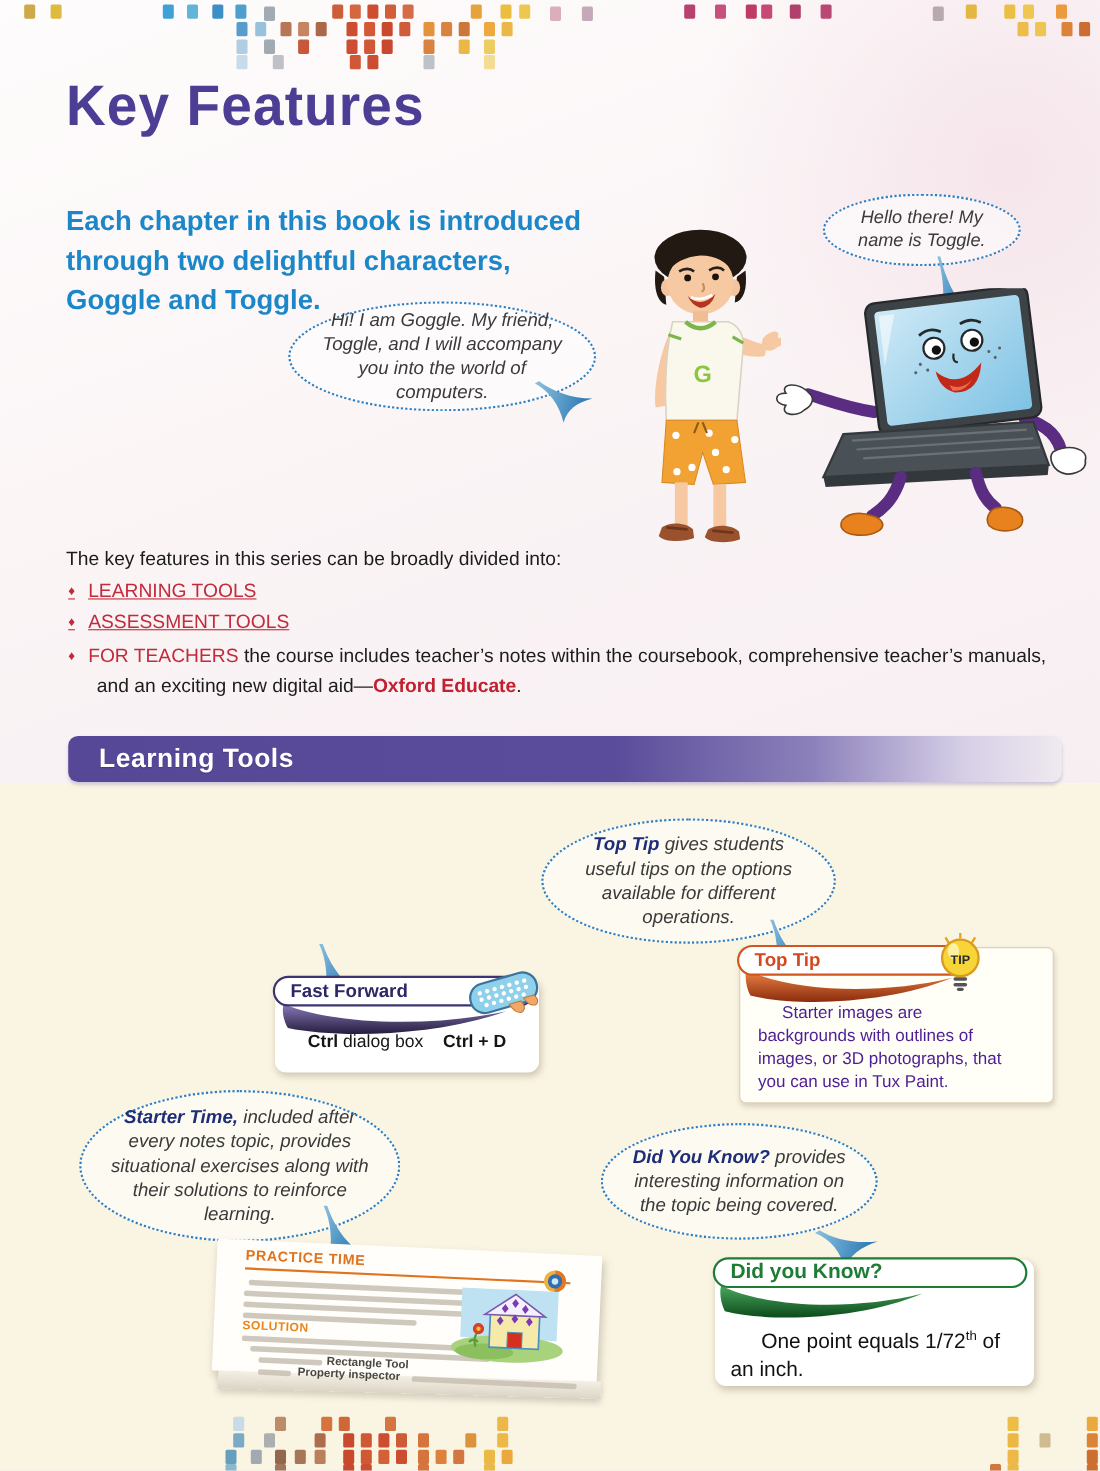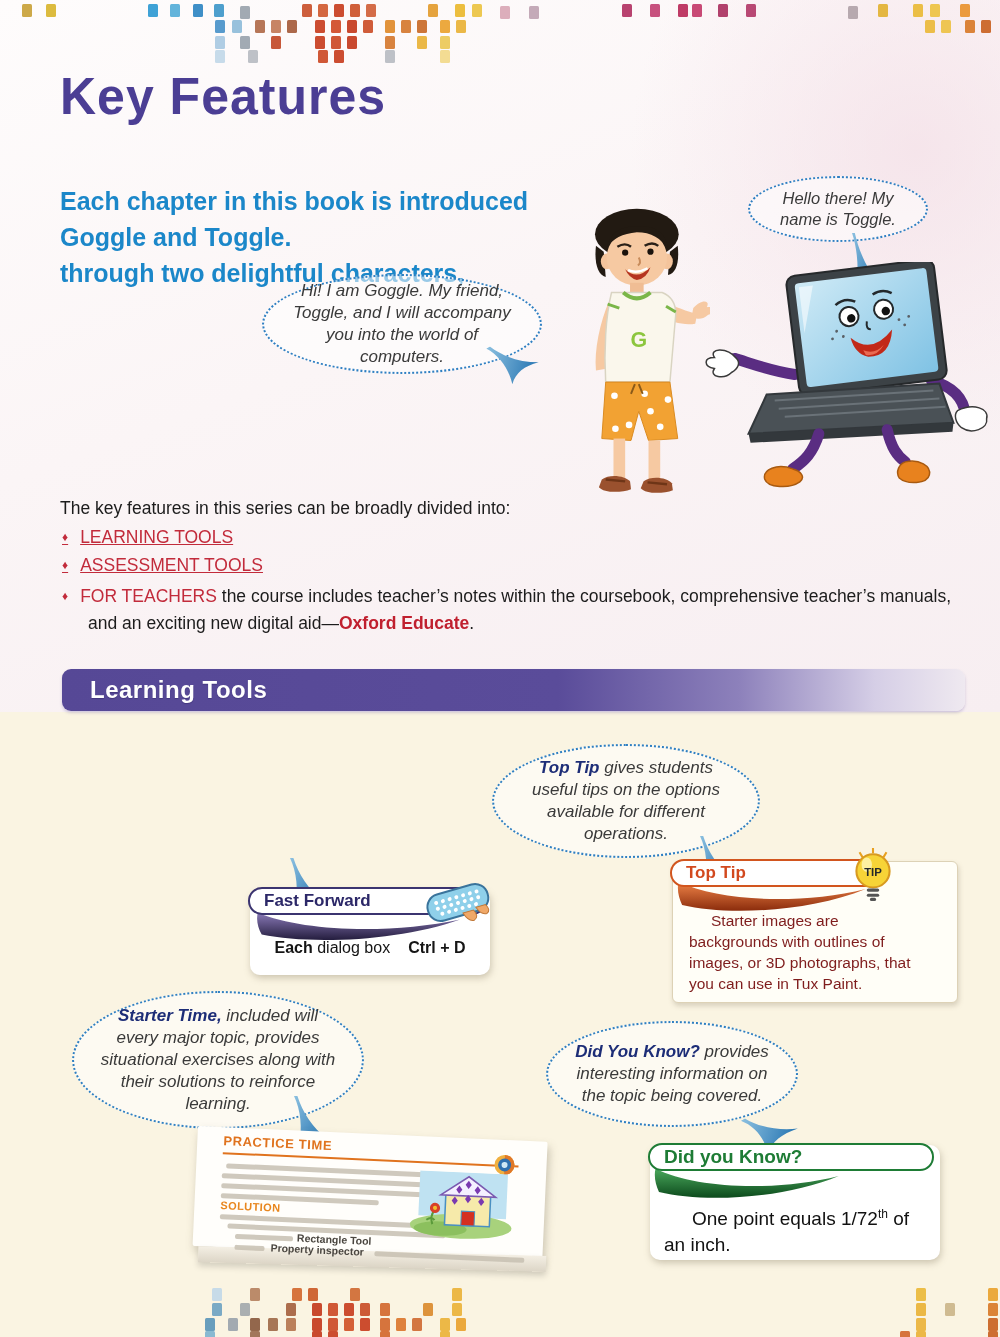--- a/index.html
+++ b/index.html
@@ -49,21 +49,21 @@
   .ff-card { left:250px; top:889px; width:240px; height:86px; }
   .ff-card .card-header { top:-2px; left:-2px; width:238px; border:2px solid #3b3470; color:#2c2868; font-size:17px; }
   .ff-body { position:absolute; z-index:3; left:0; top:50px; width:100%; text-align:center; font-size:16px; color:#151515; }
   .ff-body .sc { font-weight:bold; margin-left:18px; }
   .ff-body .term-b { font-weight:bold; }
 
   .tt-card { left:672px; top:861px; width:286px; height:142px; background:#fffef7;
     border:1px solid #ddd2b6; border-radius:6px; box-shadow:1px 3px 5px rgba(120,108,84,.25); }
   .tt-card .card-header { top:-3px; left:-3px; width:216px; border:2px solid #d2551e; color:#d2491e; font-size:17px; }
   .tt-body { position:absolute; z-index:3; left:16px; top:48px; width:236px; font-size:15.5px; line-height:21px;
-    color:#7f1d1d; text-indent:22px; }
+    color:#4c1d95; text-indent:22px; }
 
   .dyk-card { left:650px; top:1145px; width:290px; height:115px; }
   .dyk-card .card-header { top:-2px; left:-2px; width:286px; border:2px solid #1e7c35; color:#1e7c35; font-size:19px; }
   .dyk-body { position:absolute; z-index:3; left:14px; top:56px; width:262px; font-size:19px; line-height:26px;
     color:#111; text-indent:28px; }
   .dyk-body sup { font-size:12px; }
 
   .pt-card { position:absolute; left:198px; top:1126px; width:350px; height:120px; background:#fffefb;
     transform:rotate(2.6deg); transform-origin:left top; box-shadow:2px 5px 8px rgba(110,100,80,.35); border-radius:2px; }
   .pt-card::after { content:""; position:absolute; left:6px; right:-4px; bottom:-13px; height:16px;
@@ -219,22 +219,22 @@
         <stop offset="0" stop-color="#cfeaf6"></stop>
           <stop offset="1" stop-color="#7fc2e4"></stop>
       </linearGradient>
     </defs>
   </svg>
 
   <h1 class="title">Key Features</h1>
 
   <div class="intro">
     <div>Each chapter in this book is introduced</div>
+    <div>through two delightful characters,</div>
     <div>Goggle and Toggle.</div>
-    <div>through two delightful characters,</div>
   </div>
 
   <div class="bubble" style="left:748px; top:176px; width:180px; height:66px; font-size:16.5px;">
     <span>Hello there! My name is Toggle.</span>
   </div>
   <svg class="tail" style="left:852px; top:233px; width:28px; height:58px;" viewBox="0 0 40 50" preserveAspectRatio="none">
     <path d="M4,0 C10,16 22,32 38,42 C24,38 14,40 6,50 C10,32 8,14 0,0 Z" fill="url(#tailg)"></path>
   </svg>
 
   <div class="bubble" style="left:262px; top:274px; width:280px; height:100px; font-size:17px;">
@@ -339,21 +339,21 @@
   </svg>
 
   <div class="bubble" style="left:492px; top:744px; width:268px; height:114px; font-size:17px;">
     <span><span class="lead">Top Tip</span><span> gives students useful tips on the options available for different operations.</span></span>
   </div>
   <svg class="tail" style="left:700px; top:836px; width:32px; height:48px;" viewBox="0 0 40 50" preserveAspectRatio="none">
     <path d="M4,0 C10,16 22,32 38,42 C24,38 14,40 6,50 C10,32 8,14 0,0 Z" fill="url(#tailg)"></path>
   </svg>
 
   <div class="bubble" style="left:72px; top:991px; width:292px; height:138px; font-size:17px;">
-    <span><span class="lead">Starter Time,</span><span> included will every major topic, provides situational exercises along with their solutions to reinforce learning.</span></span>
+    <span><span class="lead">Starter Time,</span><span> included after every notes topic, provides situational exercises along with their solutions to reinforce learning.</span></span>
   </div>
   <svg class="tail" style="left:294px; top:1096px; width:34px; height:50px;" viewBox="0 0 40 50" preserveAspectRatio="none">
     <path d="M4,0 C10,16 22,32 38,42 C24,38 14,40 6,50 C10,32 8,14 0,0 Z" fill="url(#tailg)"></path>
   </svg>
 
   <div class="bubble" style="left:546px; top:1021px; width:252px; height:106px; font-size:17px;">
     <span><span class="lead">Did You Know?</span><span> provides interesting information on the topic being covered.</span></span>
   </div>
   <svg class="tail" style="left:748px; top:1106px; width:48px; height:42px; transform:rotate(-30deg);" viewBox="0 0 40 50" preserveAspectRatio="none">
     <path d="M4,0 C10,16 22,32 38,42 C24,38 14,40 6,50 C10,32 8,14 0,0 Z" fill="url(#tailg)"></path>
@@ -389,21 +389,21 @@
             <circle cx="32" cy="33" r="2"></circle>
             <circle cx="39" cy="33" r="2"></circle>
             <circle cx="46" cy="33" r="2"></circle>
             <circle cx="53" cy="33" r="2"></circle>
         </g>
         <path d="M38,38 q3,10 9,10 q6,-2 2,-10 Z" fill="#f0a868" stroke="#c07838" stroke-width="1"></path>
         <path d="M52,36 q3,9 9,9 q5,-2 1,-9 Z" fill="#f0a868" stroke="#c07838" stroke-width="1"></path>
       </g>
     </svg>
     <div class="ff-body">
-      <span class="term-b">Each</span><span> dialog box</span><span class="sc">Ctrl + D</span>
+      <span class="term-b">Ctrl</span><span> dialog box</span><span class="sc">Ctrl + D</span>
     </div>
   </div>
 
   <div class="card tt-card">
     <div class="card-header">
       <span>Top Tip</span>
     </div>
     <svg class="swoosh" style="left:2px; top:18px; width:196px; height:34px;" viewBox="0 0 220 38" preserveAspectRatio="none">
       <path d="M4,2 C50,24 140,28 214,10 C150,36 58,40 8,28 C4,20 2,10 4,2 Z" fill="url(#swO)"></path>
     </svg>

